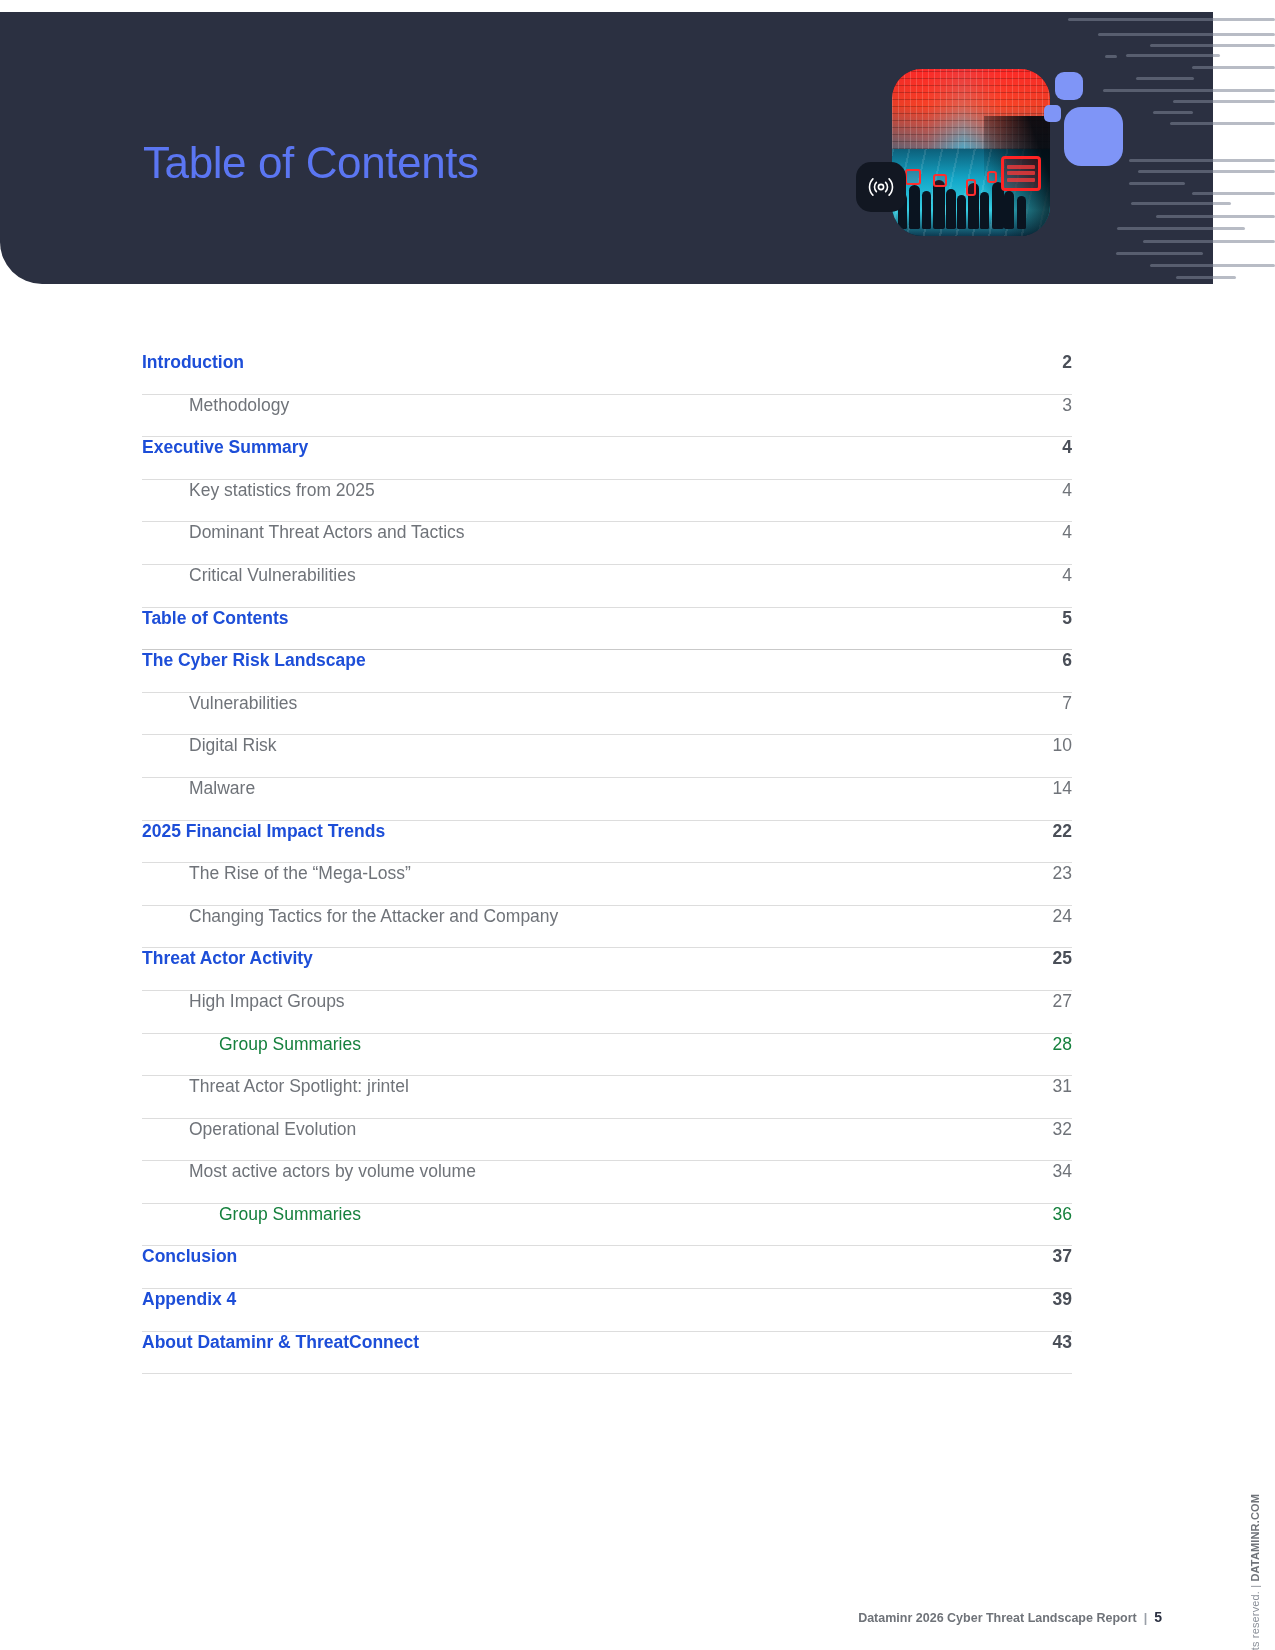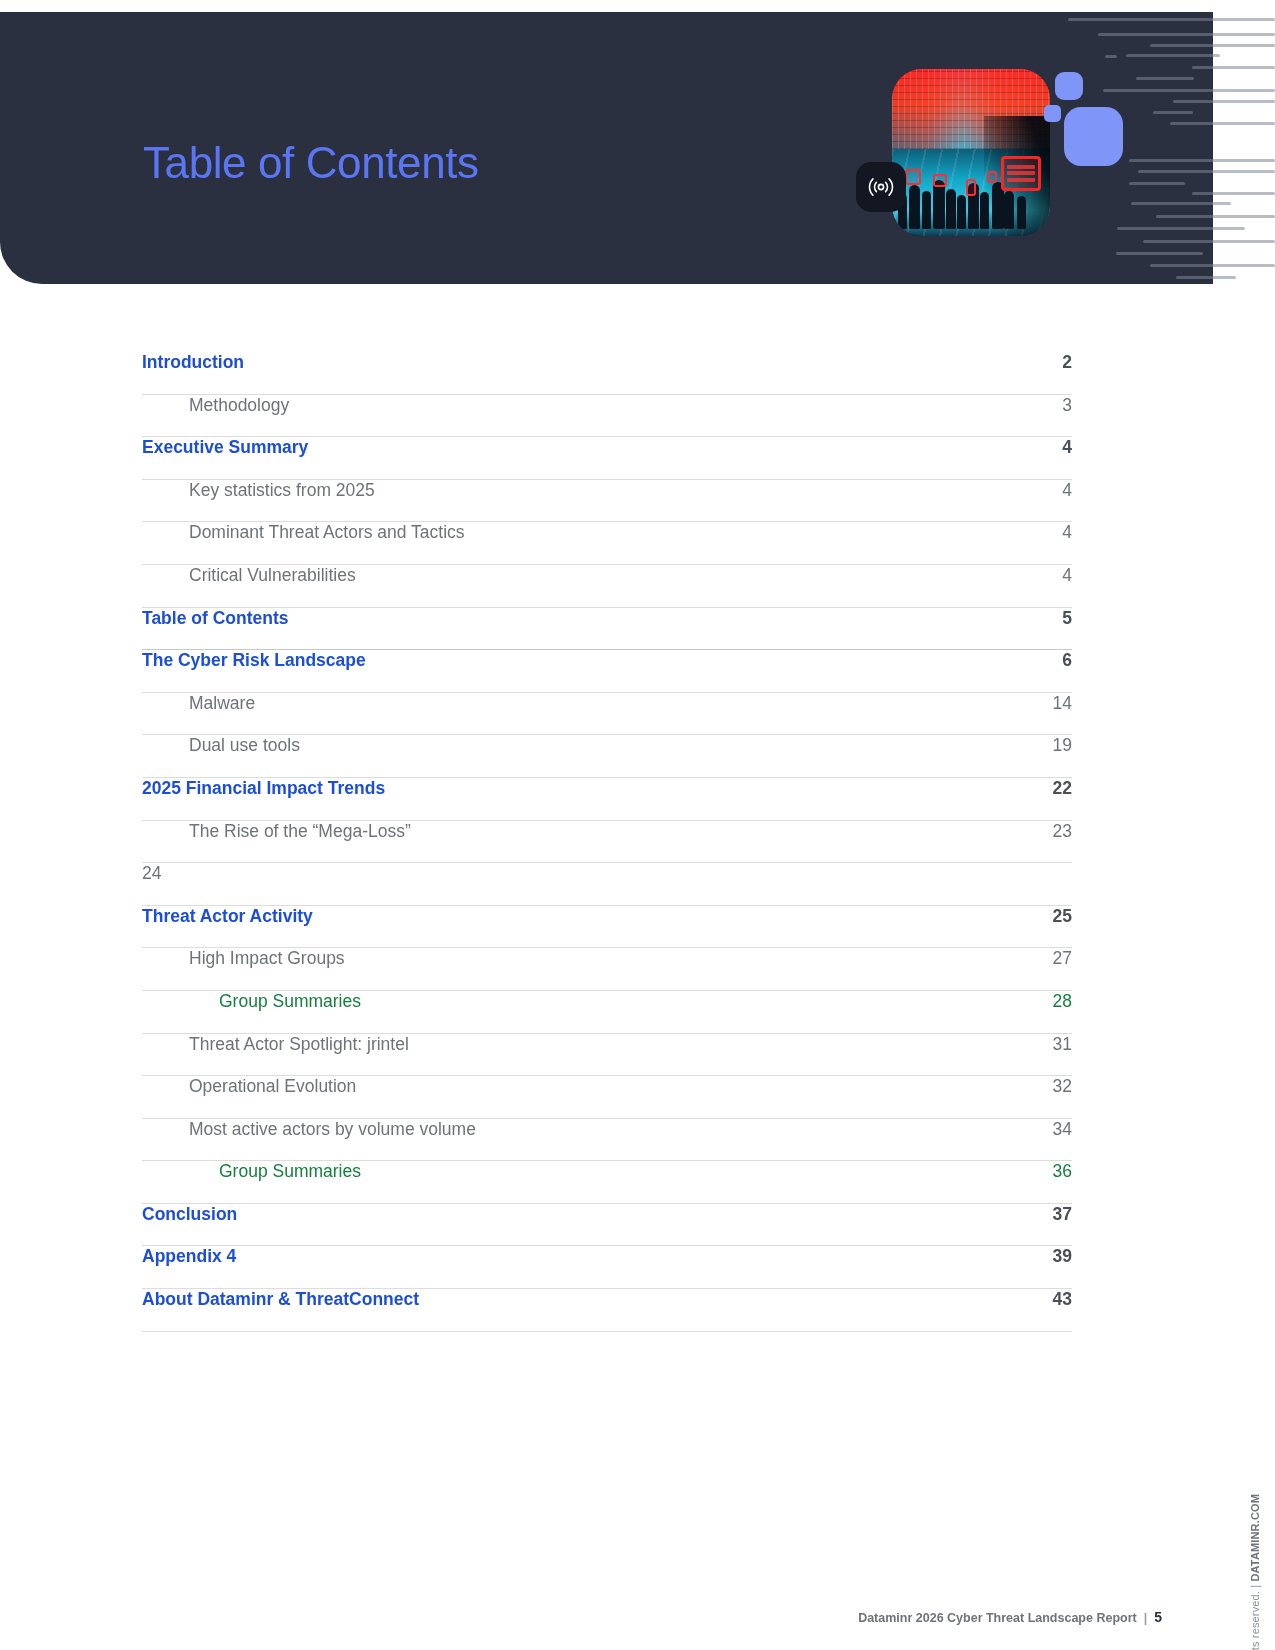--- a/index.html
+++ b/index.html
@@ -326,36 +326,41 @@
     </div>
     <div class="toc-row lvl1 strong-rule">
       <span class="label">Table of Contents</span>
       <span class="num">5</span>
     </div>
     <div class="toc-row lvl1">
       <span class="label">The Cyber Risk Landscape</span>
       <span class="num">6</span>
     </div>
     <div class="toc-row lvl2">
+      <span class="label">Vulnerabilities</span>
+      <span class="num">7</span>
+    </div>
+    <div class="toc-row lvl2">
+      <span class="label">Digital Risk</span>
+      <span class="num">10</span>
+    </div>
+    <div class="toc-row lvl2">
       <span class="label">Malware</span>
       <span class="num">14</span>
     </div>
-    <div class="toc-row lvl2">
-      <span class="label">Dual use tools</span>
-      <span class="num">19</span>
-    </div>
     <div class="toc-row lvl1">
       <span class="label">2025 Financial Impact Trends</span>
       <span class="num">22</span>
     </div>
     <div class="toc-row lvl2">
       <span class="label">The Rise of the “Mega-Loss”</span>
       <span class="num">23</span>
     </div>
     <div class="toc-row lvl2">
+      <span class="label">Changing Tactics for the Attacker and Company</span>
       <span class="num">24</span>
     </div>
     <div class="toc-row lvl1">
       <span class="label">Threat Actor Activity</span>
       <span class="num">25</span>
     </div>
     <div class="toc-row lvl2">
       <span class="label">High Impact Groups</span>
       <span class="num">27</span>
     </div>

